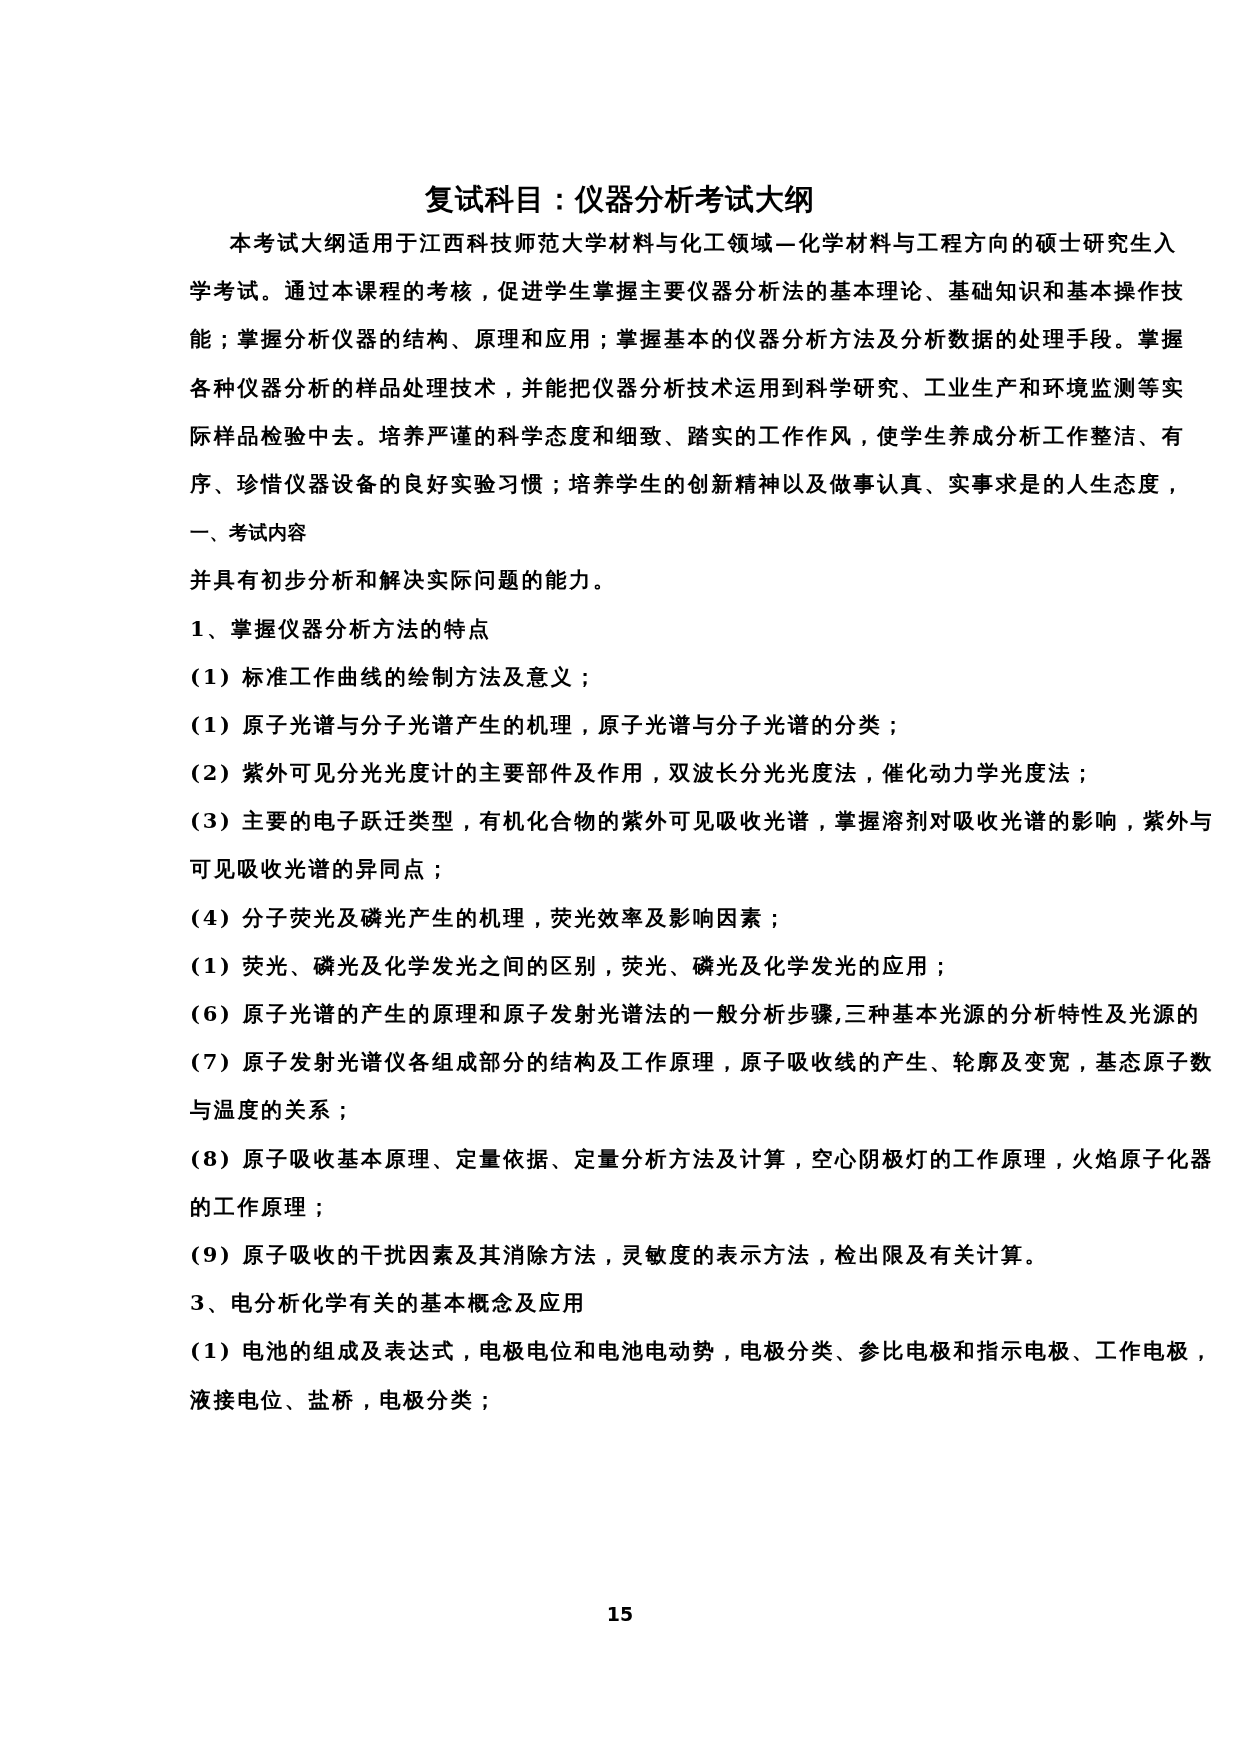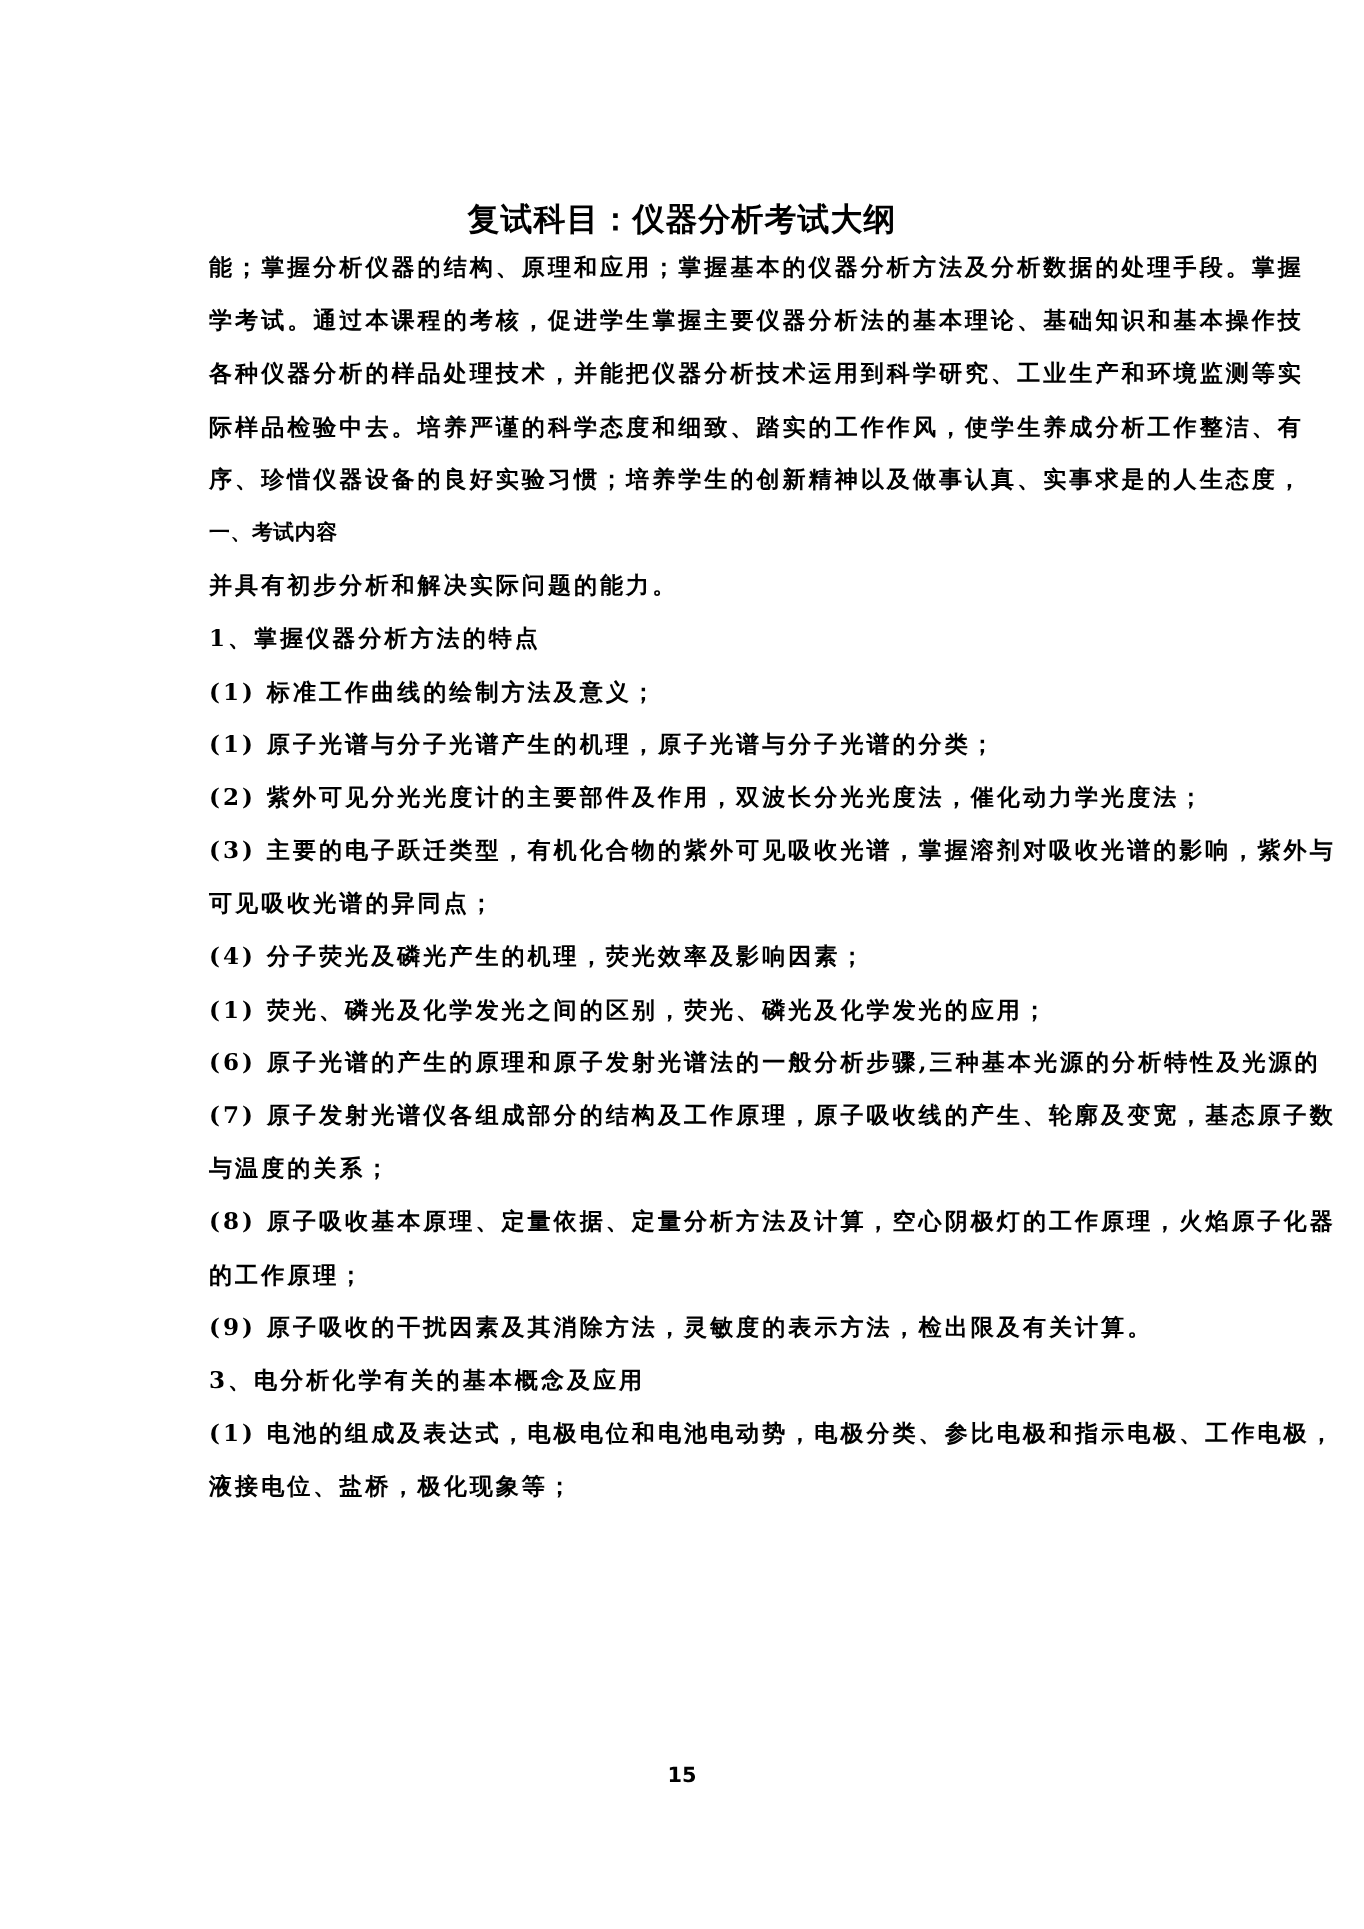--- a/index.html
+++ b/index.html
@@ -17,22 +17,23 @@
   .pagenum { position: absolute; top: 1603px; left: 0; width: 1240px; text-align: center;
              font-family: "DejaVu Sans", "Liberation Sans", sans-serif; font-weight: bold; font-size: 19px; }
 </style>
 </head>
 <body>
 
 <div class="page">
   <div class="title">复试科目：仪器分析考试大纲</div>
 
   <div class="body">
+    <div class="line indent">本考试大纲适用于江西科技师范大学材料与化工领域—化学材料与工程方向的硕士研究生入</div>
+    <div class="line">学考试。通过本课程的考核，促进学生掌握主要仪器分析法的基本理论、基础知识和基本操作技</div>
     <div class="line">能；掌握分析仪器的结构、原理和应用；掌握基本的仪器分析方法及分析数据的处理手段。掌握</div>
-    <div class="line">学考试。通过本课程的考核，促进学生掌握主要仪器分析法的基本理论、基础知识和基本操作技</div>
     <div class="line">各种仪器分析的样品处理技术，并能把仪器分析技术运用到科学研究、工业生产和环境监测等实</div>
     <div class="line">际样品检验中去。培养严谨的科学态度和细致、踏实的工作作风，使学生养成分析工作整洁、有</div>
     <div class="line">序、珍惜仪器设备的良好实验习惯；培养学生的创新精神以及做事认真、实事求是的人生态度，</div>
     <div class="line h1">一、考试内容</div>
 
     <div class="line">并具有初步分析和解决实际问题的能力。</div>
 
     <div class="line">1、掌握仪器分析方法的特点</div>
     <div class="line">(1) 标准工作曲线的绘制方法及意义；</div>
     <div class="line">(1) 原子光谱与分子光谱产生的机理，原子光谱与分子光谱的分类；</div>
@@ -42,17 +43,17 @@
     <div class="line">(4) 分子荧光及磷光产生的机理，荧光效率及影响因素；</div>
     <div class="line">(1) 荧光、磷光及化学发光之间的区别，荧光、磷光及化学发光的应用；</div>
     <div class="line">(6) 原子光谱的产生的原理和原子发射光谱法的一般分析步骤,三种基本光源的分析特性及光源的</div>
     <div class="line">(7) 原子发射光谱仪各组成部分的结构及工作原理，原子吸收线的产生、轮廓及变宽，基态原子数</div>
     <div class="line">与温度的关系；</div>
     <div class="line">(8) 原子吸收基本原理、定量依据、定量分析方法及计算，空心阴极灯的工作原理，火焰原子化器</div>
     <div class="line">的工作原理；</div>
     <div class="line">(9) 原子吸收的干扰因素及其消除方法，灵敏度的表示方法，检出限及有关计算。</div>
     <div class="line">3、电分析化学有关的基本概念及应用</div>
     <div class="line">(1) 电池的组成及表达式，电极电位和电池电动势，电极分类、参比电极和指示电极、工作电极，</div>
-    <div class="line">液接电位、盐桥，极化现象等；</div>
+    <div class="line">液接电位、盐桥，电极分类；</div>
   </div>
 
   <div class="pagenum">15</div>
 </div>
 
 </body></html>

